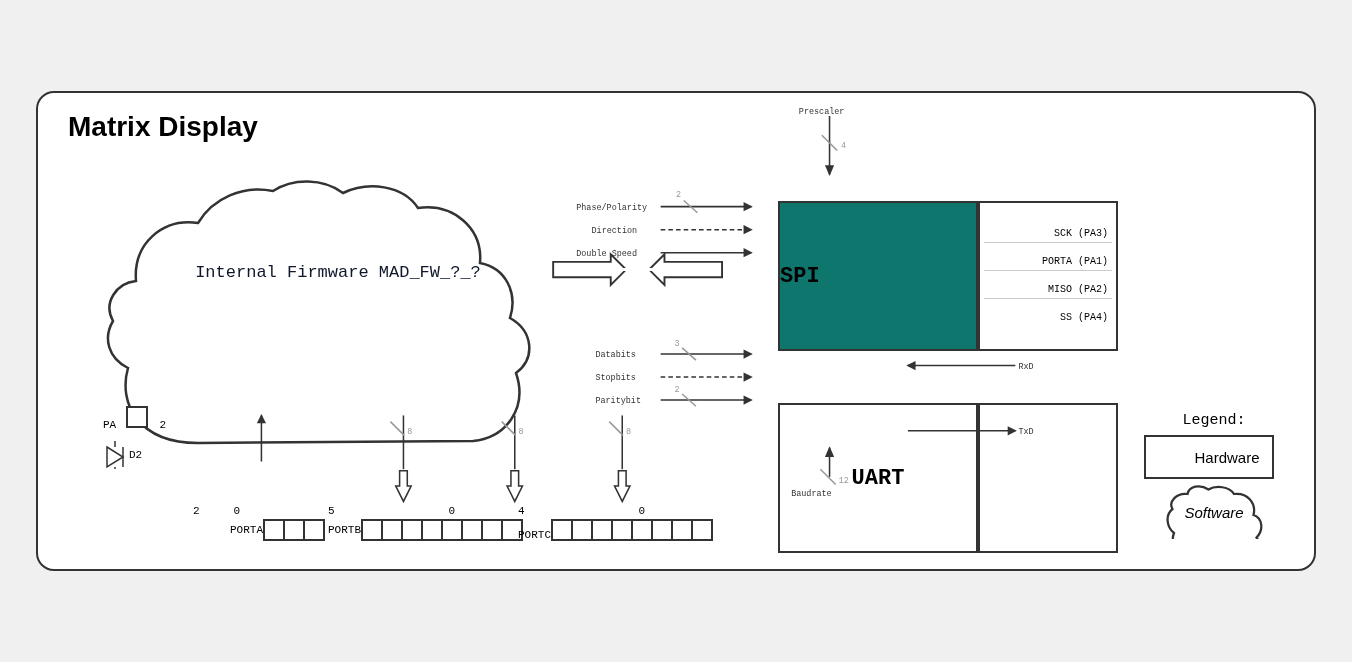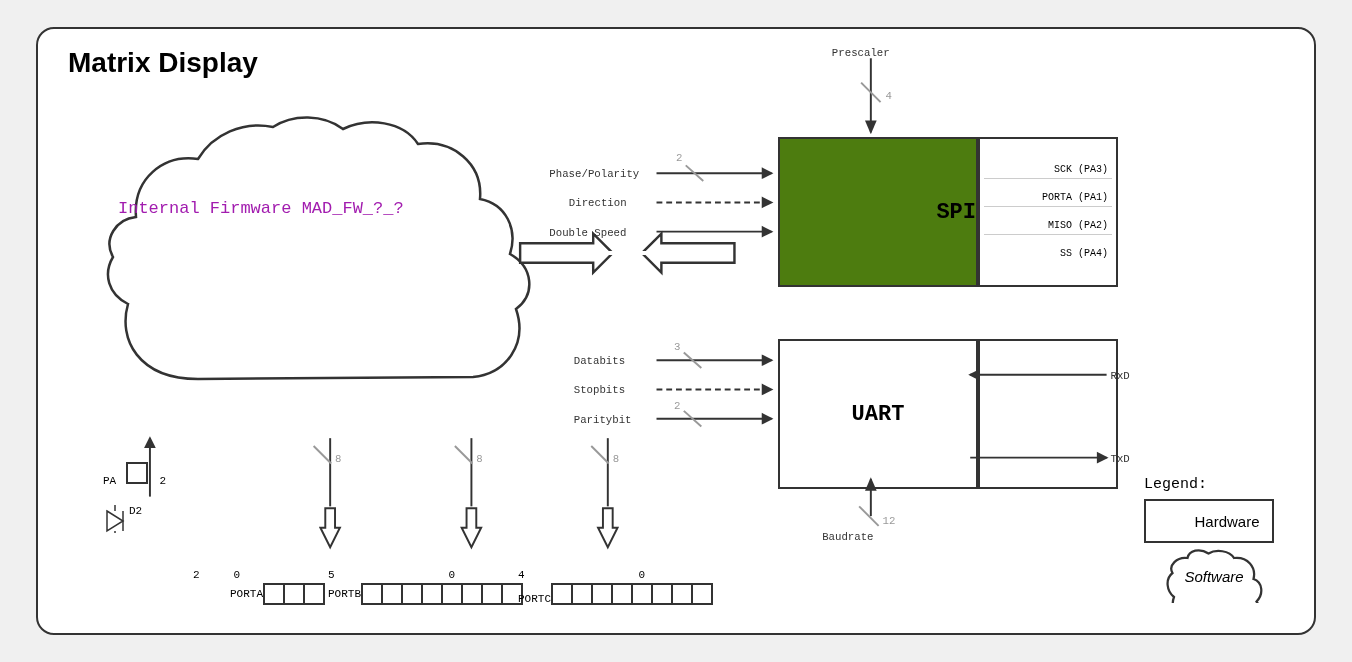--- a/index.html
+++ b/index.html
@@ -6,21 +6,21 @@
     body {
       background: #f0f0f0;
       font-family: 'Courier New', monospace;
       display: flex;
       align-items: center;
       justify-content: center;
       min-height: 100vh;
     }
     .main-container {
       width: 1280px;
-      height: 608px;
+      height: 480px;
       background: white;
       border: 2px solid #333;
       border-radius: 18px;
       position: relative;
       overflow: hidden;
     }
     .title {
       position: absolute;
       top: 18px;
       left: 30px;
@@ -39,38 +39,38 @@
     }
     .cloud svg {
       width: 100%;
       height: 100%;
     }
     .cloud-label {
       position: absolute;
       top: 170px;
       left: 80px;
       width: 440px;
-      text-align: left;
+      text-align: center;
       font-size: 17px;
       font-family: 'Courier New', monospace;
-      color: #a21caf;
+      color: #0f172a;
     }
 
     
     .spi-block {
       position: absolute;
       top: 108px;
       left: 740px;
       width: 200px;
       height: 150px;
       border: 2px solid #333;
-      background: #4d7c0f;
+      background: #0f766e;
       display: flex;
       align-items: center;
-      justify-content: flex-end;
+      justify-content: flex-start;
       font-size: 22px;
       font-family: 'Courier New', monospace;
       font-weight: bold;
     }
 
     
     .uart-block {
       position: absolute;
       top: 310px;
       left: 740px;
@@ -141,20 +141,21 @@
       border: 2px solid #333;
       background: white;
       margin-left: -2px;
     }
 
     
     .legend {
       position: absolute;
       bottom: 30px;
       right: 30px;
+      text-align: center;
     }
     .legend-title {
       font-size: 15px;
       font-family: 'Courier New', monospace;
       margin-bottom: 6px;
     }
     .legend-hw {
       width: 130px;
       height: 44px;
       border: 2px solid #333;
@@ -317,21 +318,21 @@
     <polygon points="560,512 570,532 580,512 575,512 575,492 565,492 565,512" fill="white" stroke="#333" stroke-width="2"></polygon>
     <line x1="553" y1="428" x2="571" y2="446" stroke="#999" stroke-width="2"></line>
     <text x="575" y="444" font-size="11" font-family="Courier New" fill="#999">8</text>
 
   </svg>
 
   <div style="position:absolute; left:65px; bottom:100px;">
     <span style="font-size:11px; font-family:'Courier New',monospace;">PA</span>
     <div class="pa-box"></div>
     <span style="font-size:11px; font-family:'Courier New',monospace; margin-left:2px;">2</span>
-    <div style="margin-top:16px; display:flex; ">
+    <div style="margin-top:8px; display:flex; align-items:center;">
       <svg width="24" height="28" viewBox="0 0 24 28">
 
         <polygon points="4,6 20,16 4,26" fill="none" stroke="#333" stroke-width="1.5"></polygon>
         <line x1="20" y1="6" x2="20" y2="26" stroke="#333" stroke-width="1.5"></line>
         <line x1="12" y1="26" x2="12" y2="30" stroke="#333" stroke-width="1.5"></line>
         <line x1="12" y1="0" x2="12" y2="6" stroke="#333" stroke-width="1.5"></line>
       </svg>
       <span style="font-size:11px; font-family:'Courier New',monospace; margin-left:2px;">D2</span>
     </div>
   </div>

